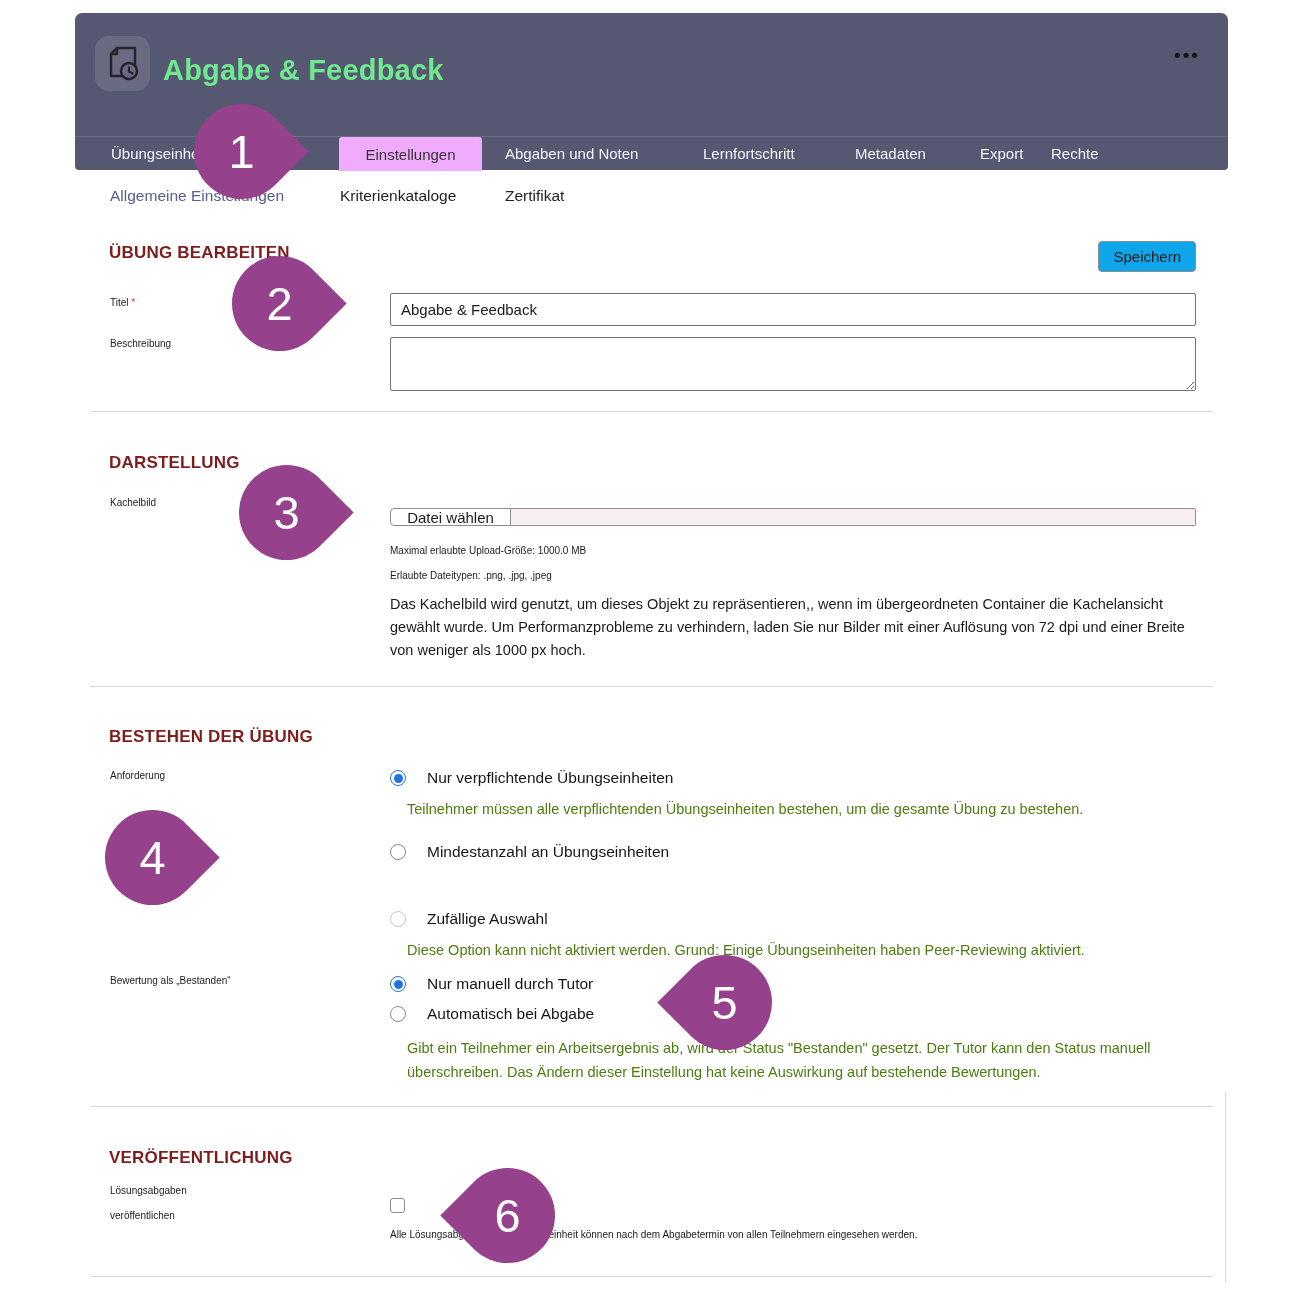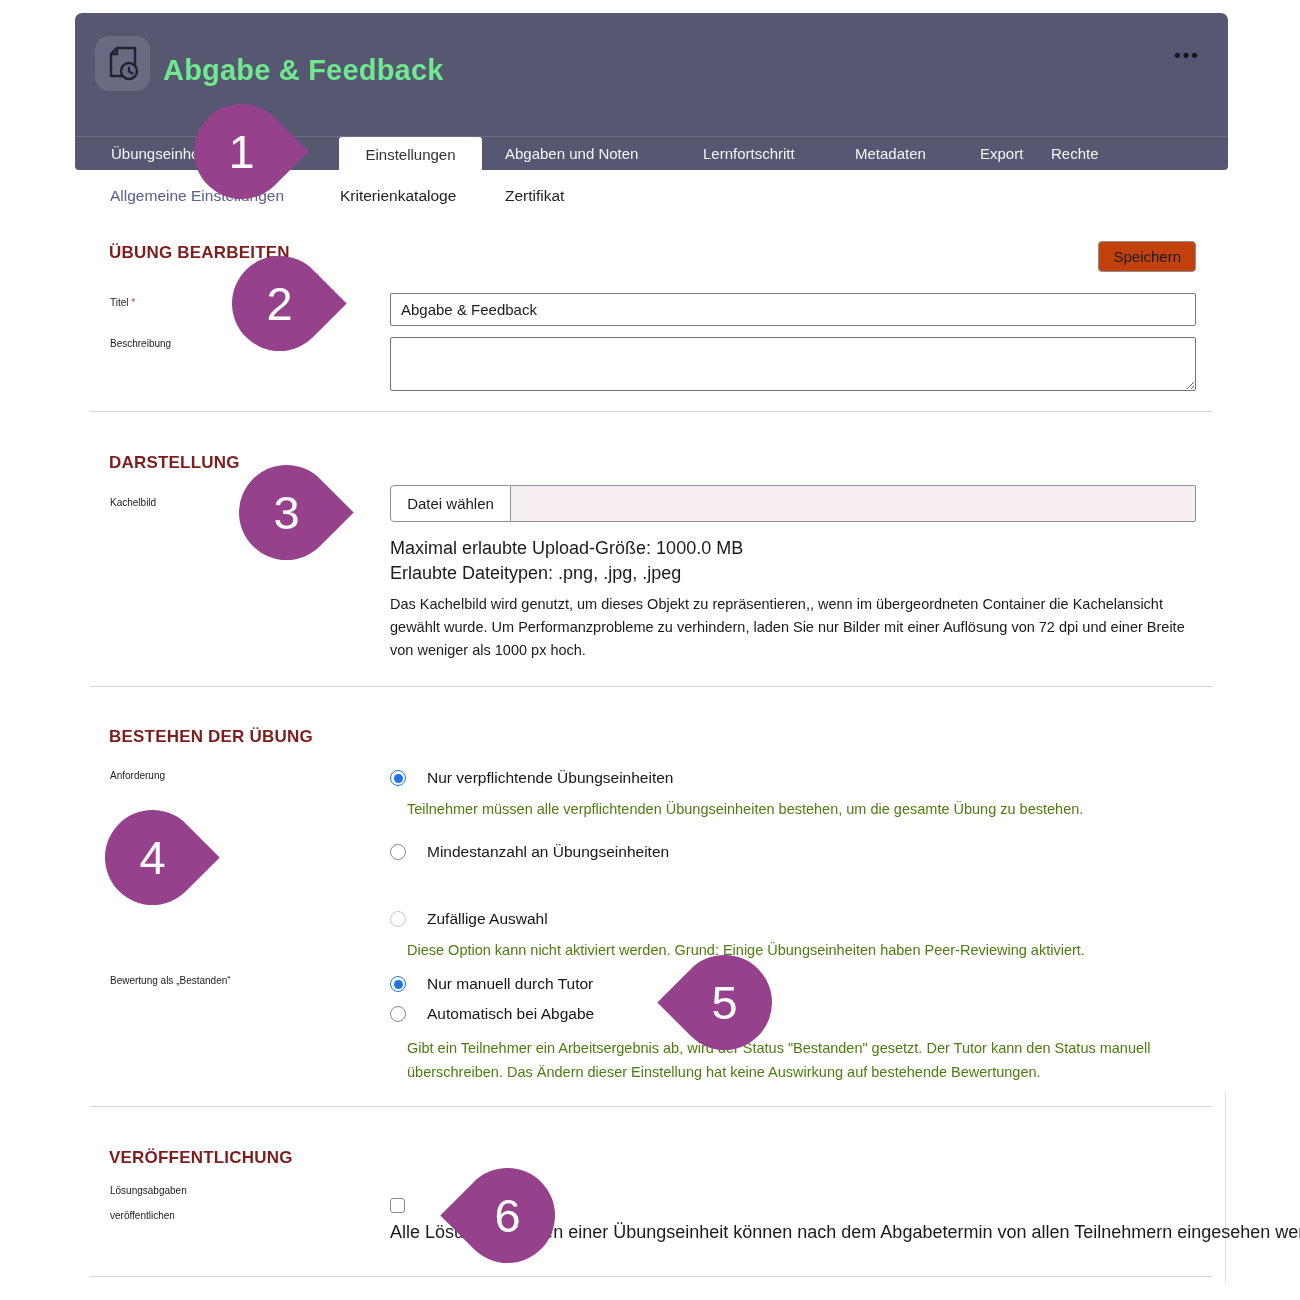--- a/index.html
+++ b/index.html
@@ -10,50 +10,50 @@
   
   .hdr { position:absolute; left:75px; top:13px; width:1153px; height:157px;
          background:#565871; border-radius:7px 7px 4px 4px; }
   .hdr-icon-tile { position:absolute; left:20px; top:23px; width:55px; height:55px;
          background:#6a6b82; border-radius:14px; display:flex; align-items:center; justify-content:center; }
   .hdr-title { position:absolute; left:88px; top:41px; font-size:29px; font-weight:bold; color:#6fe890; letter-spacing:.2px; }
   .hdr-ellipsis { position:absolute; right:28px; top:31px; color:#16161f; font-size:19px; font-weight:bold; letter-spacing:2px; }
   .tabbar { position:absolute; left:0; bottom:0; width:100%; height:34px;
             border-top:1px solid rgba(255,255,255,.13); }
   .tab { position:absolute; top:8px; font-size:15px; color:#f2f3f7; white-space:nowrap; cursor:default; }
-  .tab-active-box { position:absolute; left:264px; top:0; width:143px; height:34px; background:#ffffff;
+  .tab-active-box { position:absolute; left:264px; top:0; width:143px; height:34px; background:#f0abfc;
             border-radius:3px 3px 0 0; display:flex; align-items:center; justify-content:center;
             font-size:15px; color:#333333; }
 
   
   .subtab { position:absolute; top:187px; font-size:15.5px; white-space:nowrap; }
   .subtab.active { color:#585c8e; }
   .subtab.plain { color:#1f1f1f; }
 
   
   .sec-head { position:absolute; left:109px; font-size:17px; font-weight:bold; color:#7f1d1d; letter-spacing:.2px; }
   .lbl { position:absolute; left:110px; font-size:10px; color:#1b1b1b; white-space:nowrap; }
   .star { color:#d64541; }
   .divider { position:absolute; left:90px; width:1123px; height:1px; background:#d8d8d8; }
   .vline { position:absolute; left:1225px; top:1092px; width:1px; height:191px; background:#dcdcdc; }
 
-  .btn { position:absolute; background:#c2410c; border:1px solid #8e8e8e; border-radius:4px;
+  .btn { position:absolute; background:#0ea5e9; border:1px solid #8e8e8e; border-radius:4px;
          font-size:15px; color:#1b1b1b; padding:6px 14px; font-family:inherit; }
 
   .txt-input { position:absolute; left:390px; width:806px; height:33px; border:1px solid #757575;
          border-radius:2px; padding:0 10px; font-size:15px; color:#1b1b1b; font-family:inherit; background:#fff; }
   .txt-area { position:absolute; left:390px; width:806px; height:54px; border:1px solid #757575;
          border-radius:2px; padding:6px 10px; font-size:15px; font-family:inherit; resize:both; background:#fff; }
 
-  .file-row { position:absolute; left:390px; top:485px; width:806px; height:37px; display:flex; }
+  .file-row { position:absolute; left:390px; top:508px; width:806px; height:18px; display:flex; }
   .file-btn { width:121px; background:#fff; border:1px solid #8f8f8f; border-radius:4px 0 0 4px;
          display:flex; align-items:center; justify-content:center; font-size:15px; color:#1b1b1b; }
   .file-field { flex:1; background:#f7eef4; border:1px solid #8f8f8f; border-left:none; border-radius:0 2px 2px 0; }
 
-  .small { position:absolute; left:390px; font-size:18px; color:#1b1b1b; }
+  .small { position:absolute; left:390px; font-size:10px; color:#1b1b1b;margin-top:7px; }
   .para { position:absolute; left:390px; width:806px; font-size:14.5px; line-height:23px; color:#1b1b1b; }
 
   .radio { width:16px; height:16px; border-radius:50%; border:1.5px solid #8a8a8a; background:#fff; flex:0 0 16px; position:relative; }
   .radio.checked { border-color:#2273e2; }
   .radio.checked::after { content:""; position:absolute; inset:2.5px; border-radius:50%; background:#2273e2; }
   .radio.disabled { border-color:#c8c8c8; }
   .opt-row { position:absolute; left:390px; display:flex; align-items:center; gap:21px; font-size:15.5px; color:#161616; }
   .opt-help { position:absolute; left:407px; font-size:14.5px; color:#4d7c0f; white-space:nowrap; }
   .opt-help.wrap { white-space:normal; width:800px; line-height:24px; }
 

